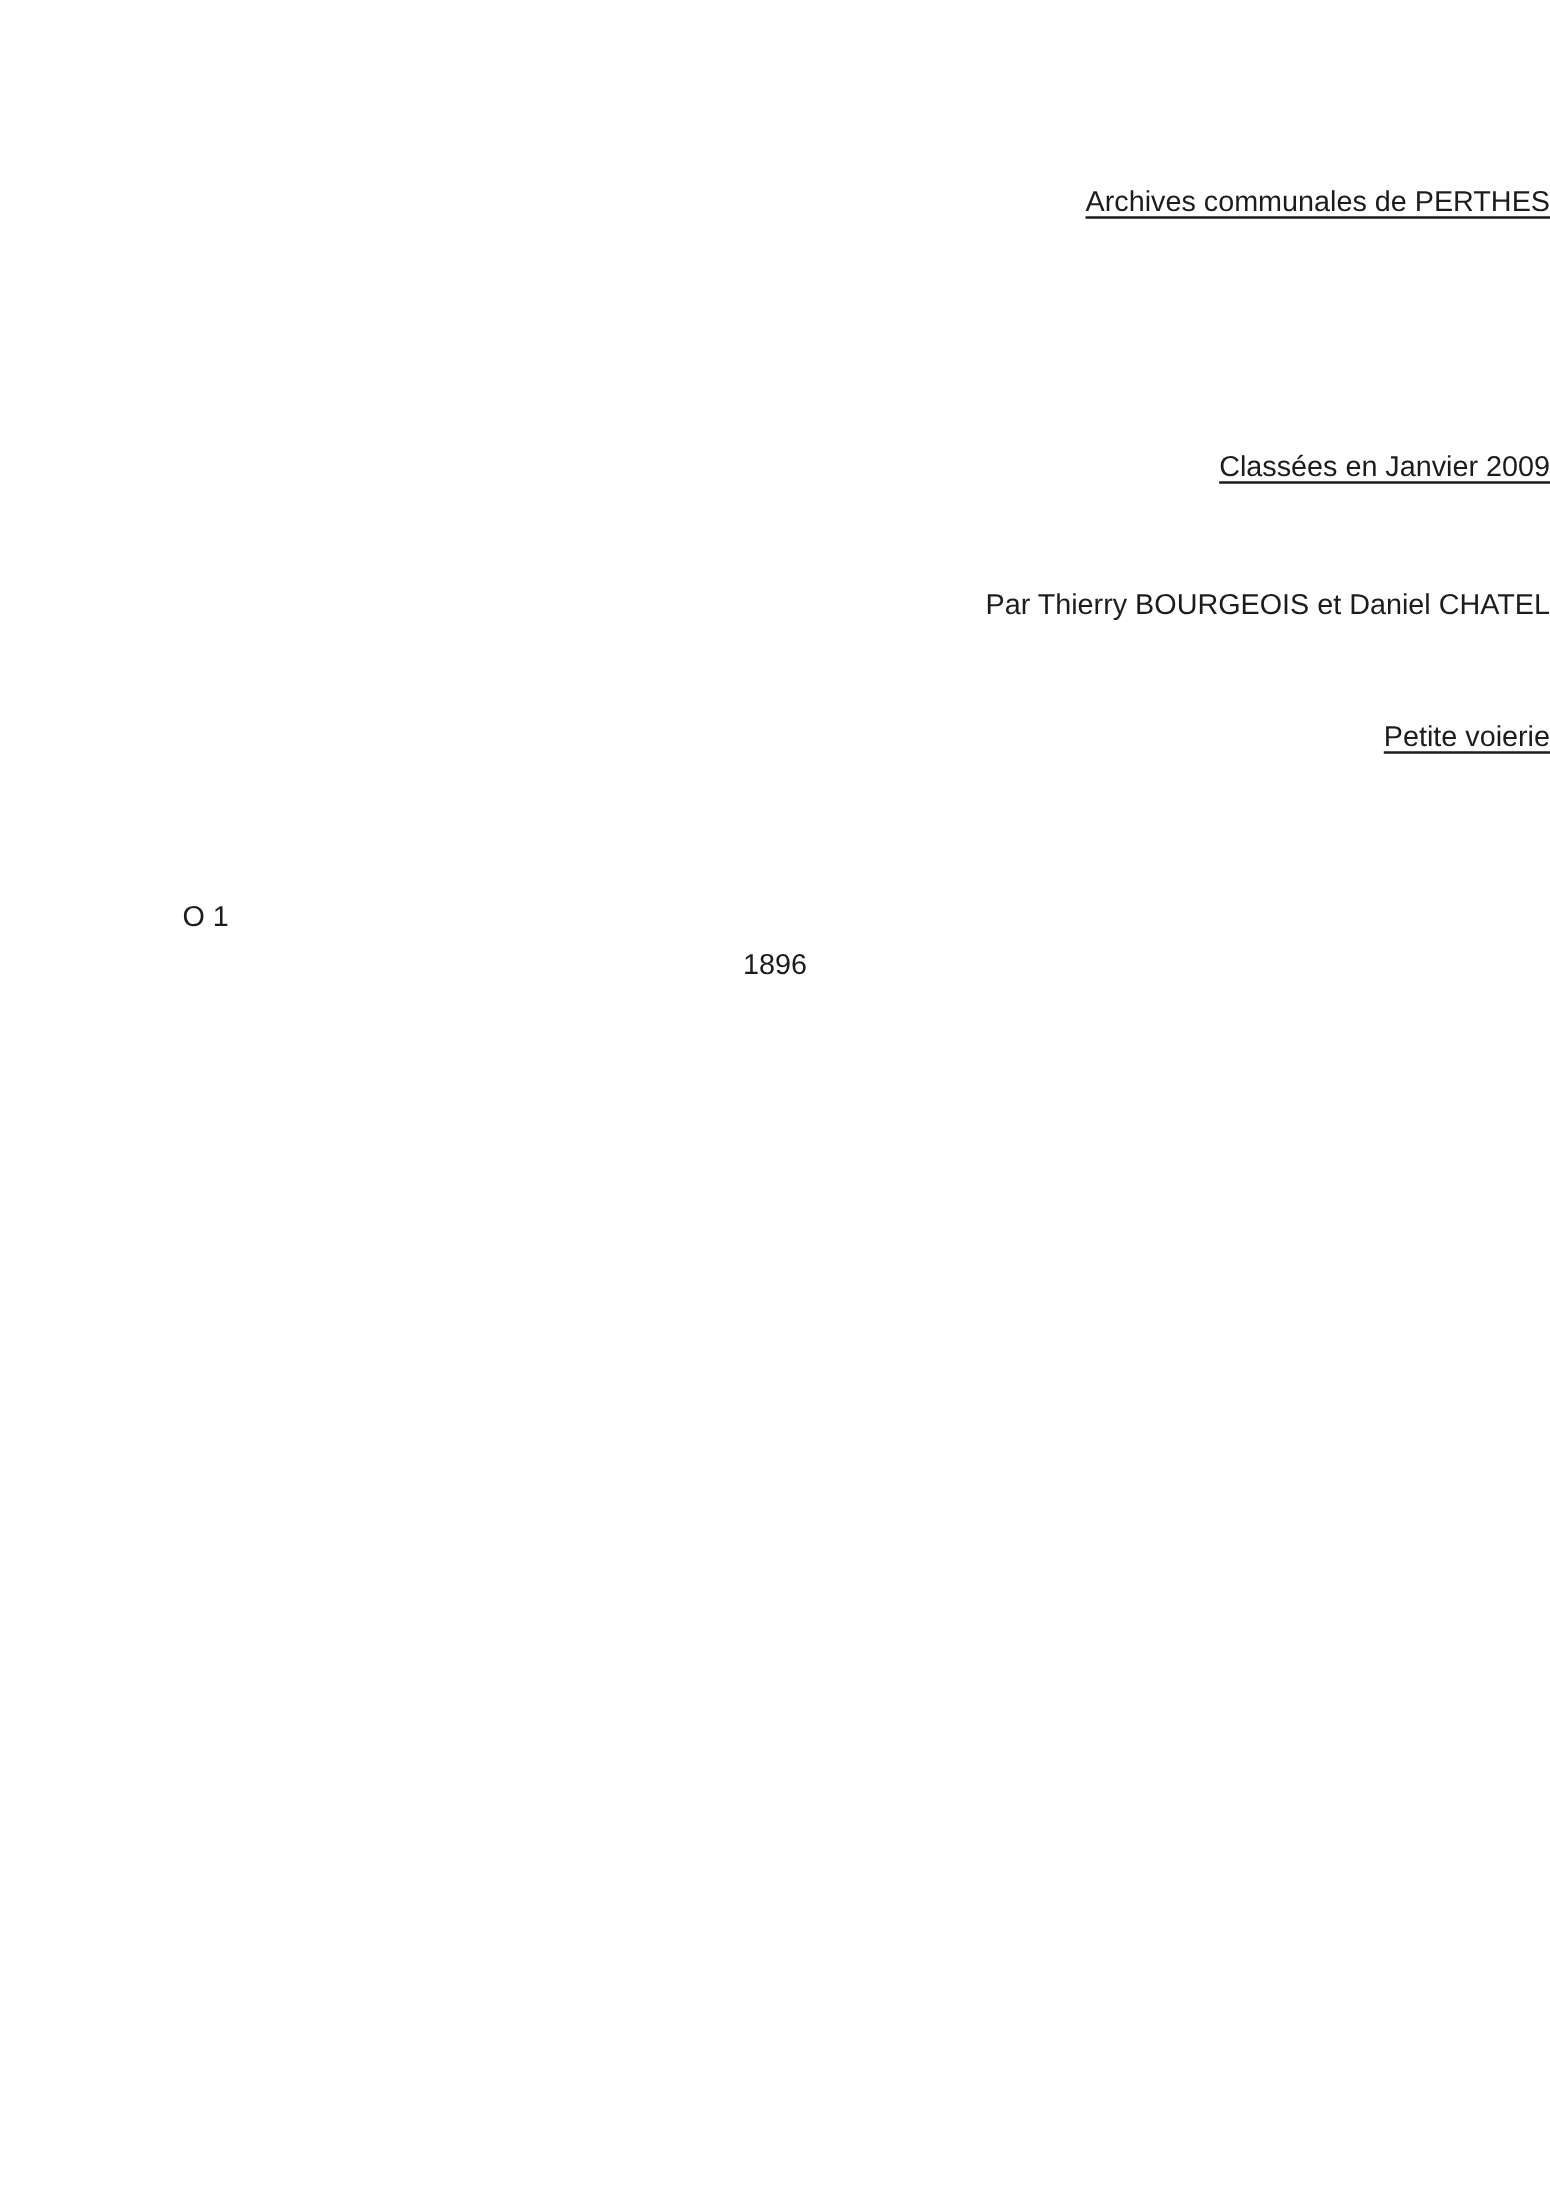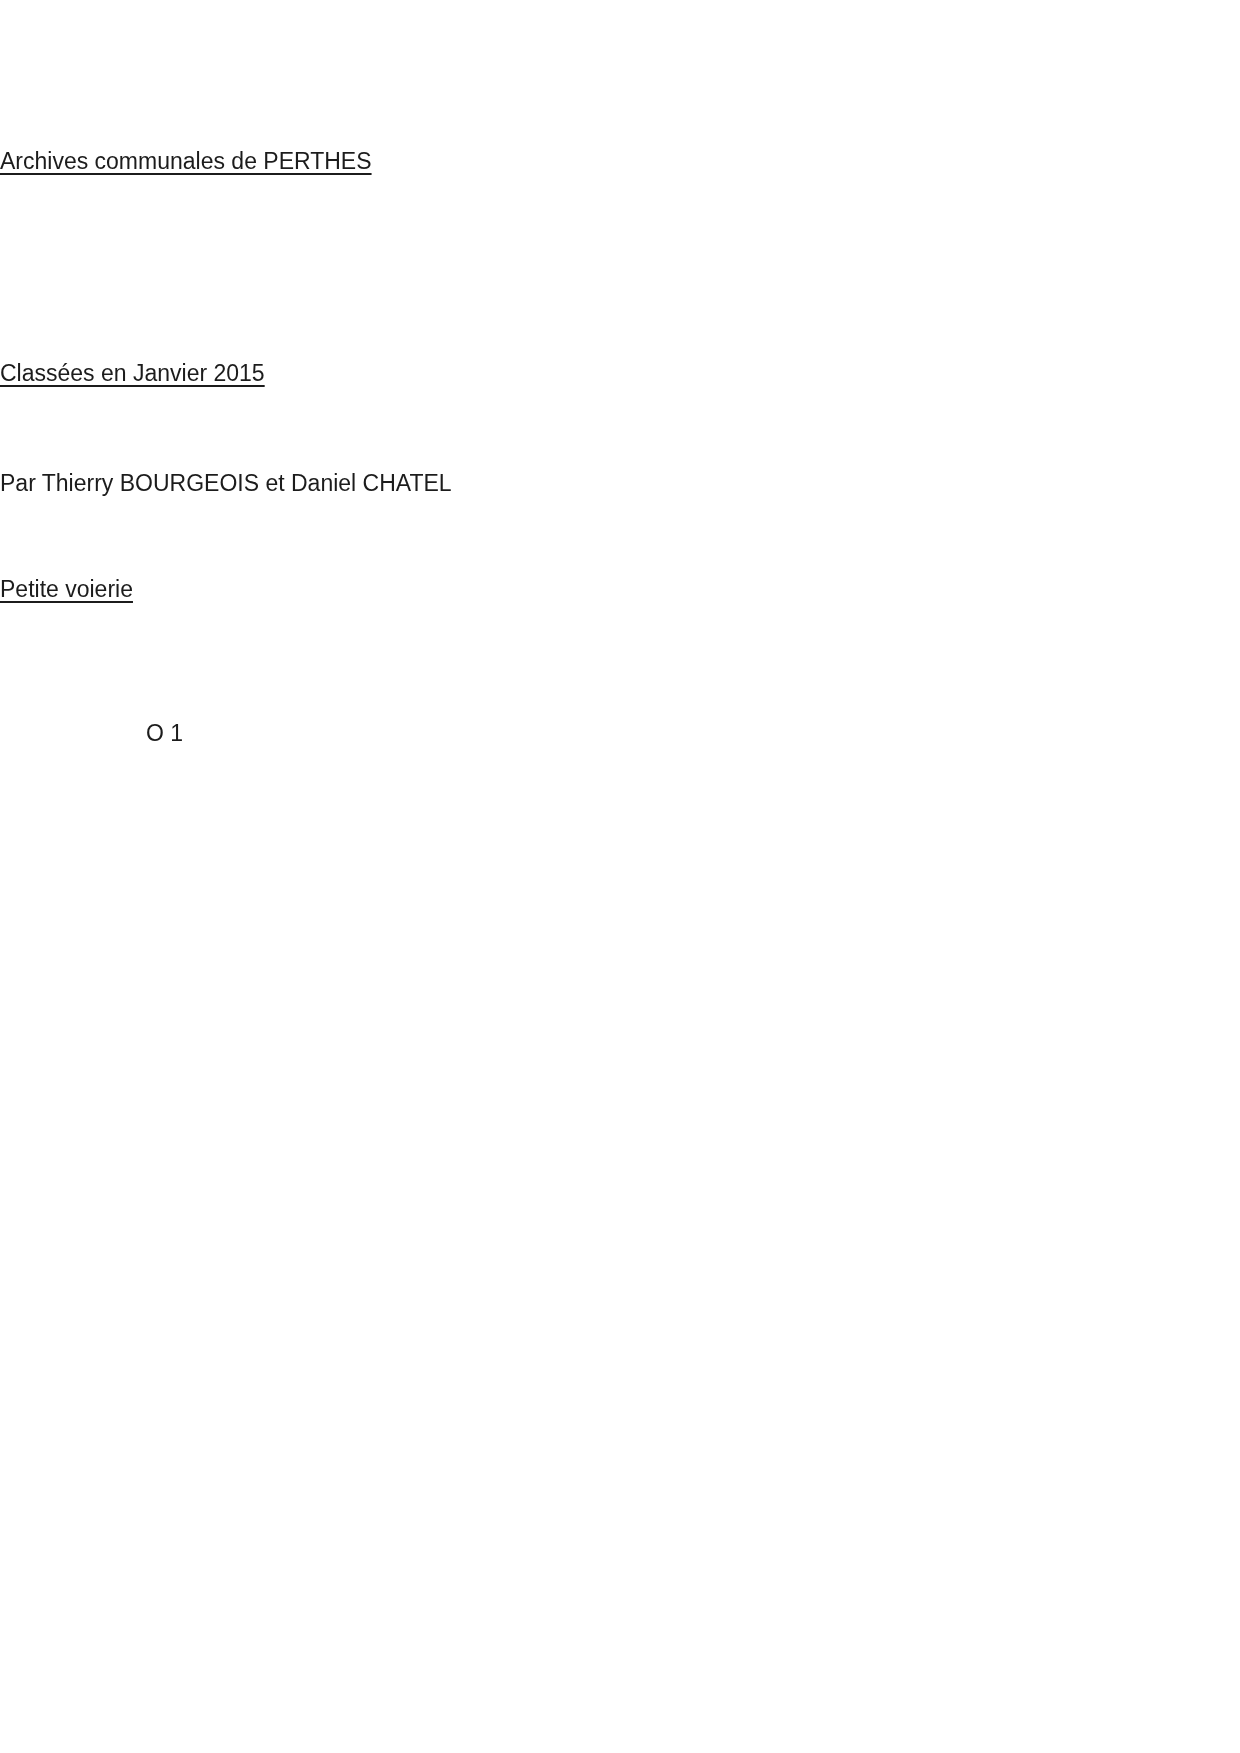--- a/index.html
+++ b/index.html
@@ -15,21 +15,21 @@
     background: #ffffff;
     color: #1c1c1c;
     font-family: "Liberation Sans", "DejaVu Sans", sans-serif;
     font-size: 23px;
     overflow: hidden;
   }
   .centered-line {
     position: absolute;
     left: 0;
     right: 0;
-    text-align: left;
+    text-align: right;
     white-space: nowrap;
   }
   .underlined {
     text-decoration: underline;
     text-underline-offset: 4px;
   }
   .doc-title   { top: 148px; }
   .doc-deposit { top: 254px; }
   .doc-class   { top: 360px; }
   .doc-authors { top: 470px; }
@@ -62,26 +62,27 @@
   }
 </style>
 </head>
 <body>
 
 <div class="page">
 
   <div class="centered-line underlined doc-title">Archives communales de PERTHES</div>
 
 
-  <div class="centered-line underlined doc-class">Classées en Janvier 2015</div>
+  <div class="centered-line underlined doc-class">Classées en Janvier 2009</div>
 
   <div class="centered-line doc-authors">Par Thierry BOURGEOIS et Daniel CHATEL</div>
 
   <div class="centered-line underlined doc-section">Petite voierie</div>
 
   <div class="entry">
     <div class="entry-cote">O 1</div>
     <div class="entry-desc">
     </div>
   </div>
 
+  <div class="entry-date">1896</div>
 
 </div>
 
 </body></html>

